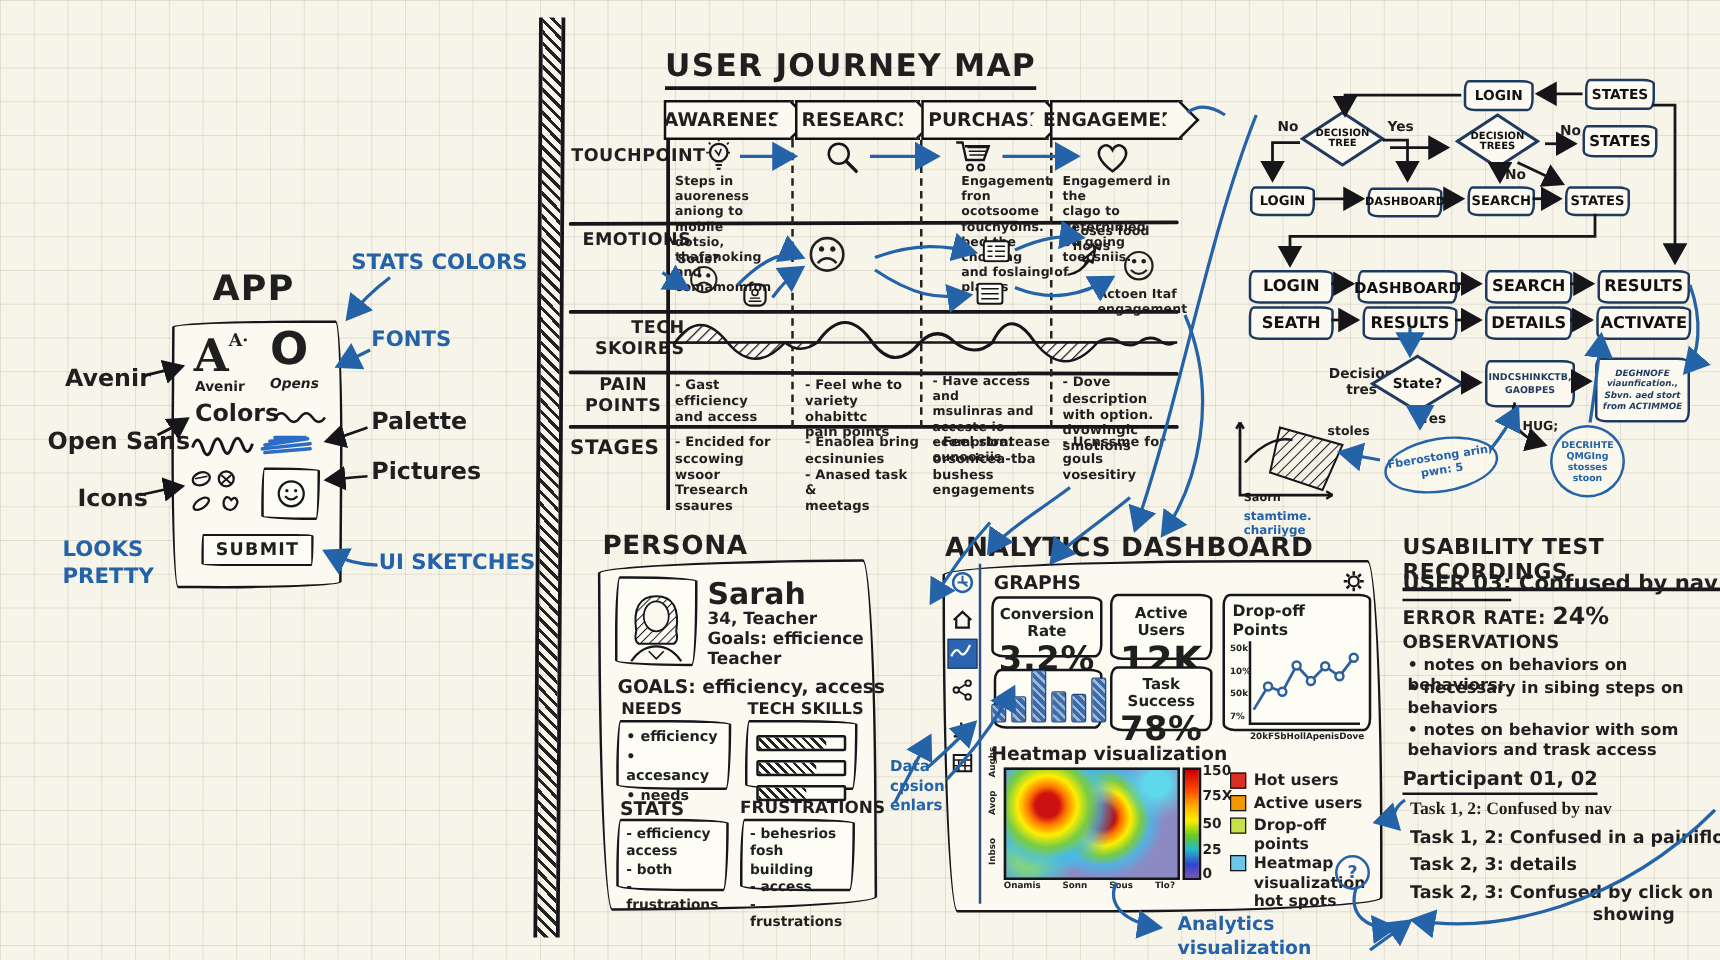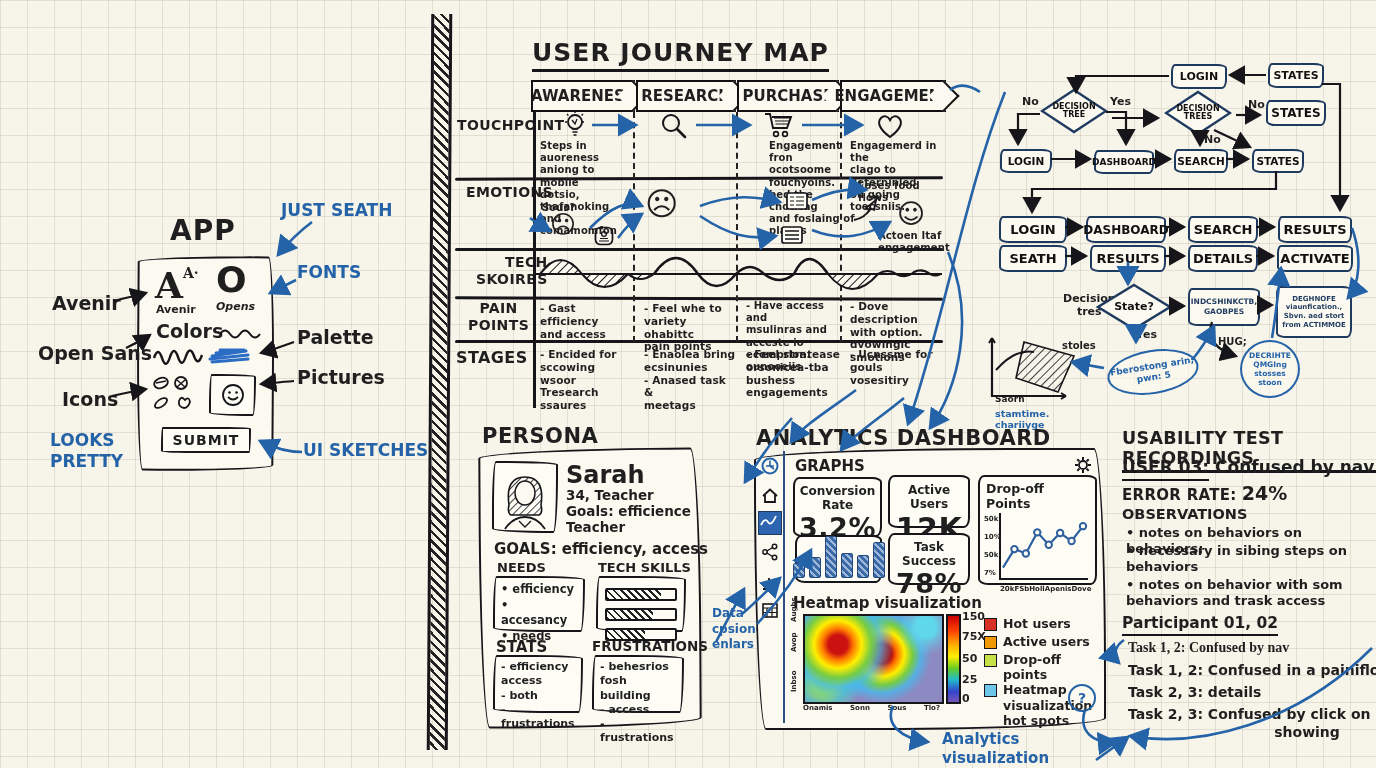--- a/index.html
+++ b/index.html
@@ -97,21 +97,21 @@
         <circle cx="15.5" cy="9.5" r="1.3" fill="#15151a"></circle>
         <path d="M7,14 q5,5 10,0" fill="none" stroke="#15151a" stroke-width="1.8"></path>
       </svg>
   </div>
   <div class="abs sketchy2 hand" style="left:161px;top:427px;width:86px;height:22px;display:flex;align-items:center;justify-content:center;font-size:14px;letter-spacing:1px;">SUBMIT</div>
   <div class="abs hand" style="left:52px;top:292px;font-size:19px;">Avenir</div>
   <div class="abs hand" style="left:38px;top:342px;font-size:19px;">Open Sans</div>
   <div class="abs hand" style="left:62px;top:388px;font-size:19px;">Icons</div>
   <div class="abs hand" style="left:297px;top:326px;font-size:19px;">Palette</div>
   <div class="abs hand" style="left:297px;top:366px;font-size:19px;">Pictures</div>
-  <div class="abs hand blue" style="left:281px;top:200px;font-size:17px;">JUST SEATH</div>
+  <div class="abs hand blue" style="left:281px;top:200px;font-size:17px;">STATS COLORS</div>
   <div class="abs hand blue" style="left:297px;top:262px;font-size:17px;">FONTS</div>
   <div class="abs hand blue" style="left:303px;top:440px;font-size:17px;">UI SKETCHES</div>
   <div class="abs hand blue pre" style="left:50px;top:430px;font-size:17px;line-height:1.25;">LOOKS
 PRETTY</div>
 
   <div class="abs hand u" style="left:532px;top:38px;font-size:25px;letter-spacing:1px;">USER JOURNEY MAP</div>
   <div class="chev" style="left:531px;top:80px;width:100px;">
       <span>AWARENESS</span>
       <span class="chevtip" style="right:-11px;"></span>
     </div>
@@ -281,21 +281,21 @@
   <div class="abs hand pre" style="left:1063px;top:292px;font-size:11px;text-align:center;line-height:1.2;">Decision
 tres</div>
   <div class="diamond" style="left:1096px;top:283px;width:76px;height:48px;">
       <svg width="76" height="48" viewBox="0 0 76 48">
         <polygon points="38,2 74,24 38,46 2,24" fill="#fbf9f0" stroke="#1e3a5f" stroke-width="2.4"></polygon>
       </svg>
       <span style="font-size:11px;">State?</span>
     </div>
   <div class="flowbox pre" style="left:1188px;top:288px;width:68px;height:34px;font-size:7.5px;text-align:center;line-height:1.3;color:#1e3a5f;">INDCSHINKCTB,
 GAOBPES</div>
-  <div class="flowbox pre" style="left:1276px;top:286px;width:72px;height:48px;font-size:7px;text-align:center;line-height:1.25;color:#1e3a5f;">DEGHNOFE
+  <div class="flowbox pre" style="left:1276px;top:286px;width:72px;height:48px;font-size:7px;text-align:center;line-height:1.25;color:#1e3a5f;font-style:italic;">DEGHNOFE
 viaunfication.,
 Sbvn. aed stort
 from ACTIMMOE</div>
   <div class="abs hand" style="left:1136px;top:328px;font-size:11px;">Yes</div>
   <div class="abs pre blue hand" style="left:1107px;top:350px;width:88px;height:40px;border:2.5px solid #2563a8;border-radius:50%;display:flex;align-items:center;justify-content:center;text-align:center;font-size:9px;line-height:1.25;transform:rotate(-9deg);background:rgba(251,249,240,.6);">Fberostong arin;
 pwn: 5</div>
   <div class="abs pre blue hand" style="left:1240px;top:340px;width:56px;height:54px;border:2.5px solid #2563a8;border-radius:50%;display:flex;align-items:center;justify-content:center;text-align:center;font-size:7.5px;line-height:1.2;background:rgba(251,249,240,.6);">DECRIHTE
 QMGIng
 stosses
 stoon</div>
@@ -397,21 +397,21 @@
       </svg>
   </div>
   <div class="abs hand" style="left:795px;top:457px;font-size:15px;">GRAPHS</div>
   <svg class="abs" style="left:1074px;top:456px;" width="18" height="18" viewBox="0 0 18 18">
       <circle cx="9" cy="9" r="4" fill="none" stroke="#15151a" stroke-width="1.8"></circle>
       <g stroke="#15151a" stroke-width="2">
         <path d="M9,1 v3 M9,14 v3 M1,9 h3 M14,9 h3 M3.3,3.3 l2.1,2.1 M12.6,12.6 l2.1,2.1 M14.7,3.3 l-2.1,2.1 M5.4,12.6 l-2.1,2.1"></path>
       </g>
     </svg>
 
-  <div class="card" style="left:793px;top:477px;width:89px;height:60px;padding-top:5px;box-sizing:border-box;">
+  <div class="card" style="left:793px;top:477px;width:89px;height:49px;padding-top:5px;box-sizing:border-box;">
     <div class="cardlab">Conversion Rate</div>
     <div class="cardval">3.2%</div>
   </div>
   <div class="card" style="left:888px;top:475px;width:82px;height:53px;padding-top:6px;box-sizing:border-box;">
     <div class="cardlab">Active Users</div>
     <div class="cardval" style="font-size:30px;">12K</div>
   </div>
   <div class="card" style="left:978px;top:475px;width:119px;height:110px;padding:4px 6px;box-sizing:border-box;">
     <div class="cardlab" style="text-align:left;font-size:12.5px;">Drop-off Points</div>
     <div style="position:relative;">

